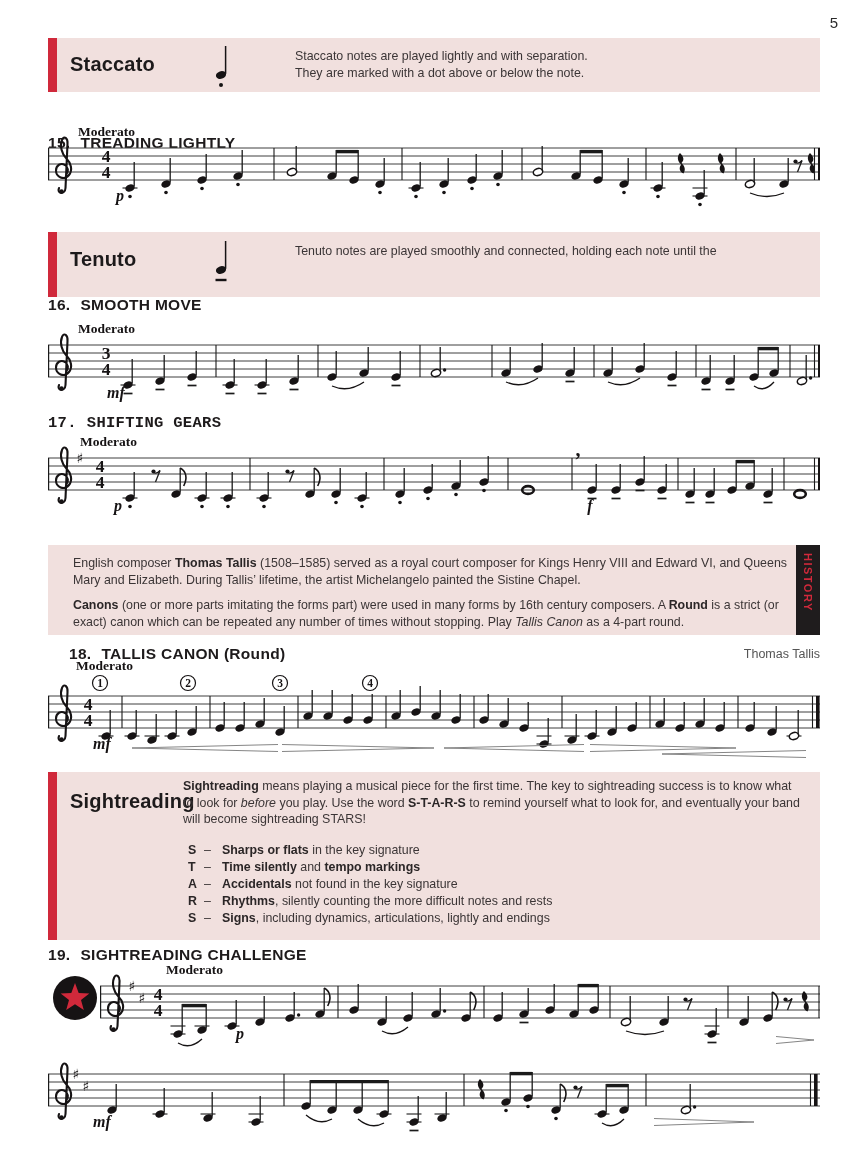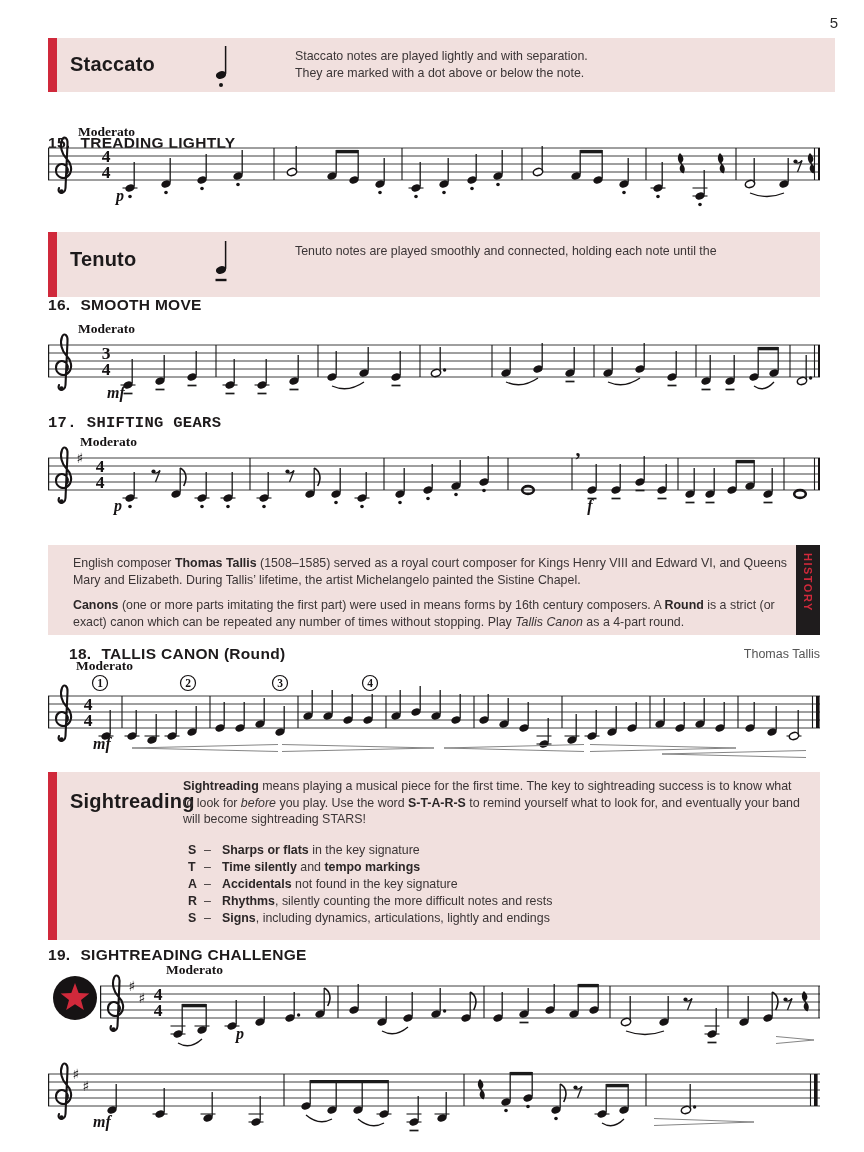--- a/index.html
+++ b/index.html
@@ -32,21 +32,21 @@
   .stars-row .dash{width:18px;}
   .starbadge{position:absolute;}
 </style>
 </head>
 <body>
 
 <div id="page">
 
   <div class="pagenum">5</div>
 
-  <section class="box" style="top:38px;height:54px;padding-left:15px;">
+  <section class="box" style="top:38px;height:54px;">
     <div class="redbar"></div>
     <h2 class="box-title" style="top:15px;">Staccato</h2>
     <svg class="note-icon" style="left:162px;top:4px;" width="30" height="50" viewBox="0 0 30 50">
       <ellipse cx="11" cy="33" rx="5.2" ry="3.8" transform="rotate(-18 11 33)" fill="#161314"></ellipse>
       <line x1="15.6" y1="31.8" x2="15.6" y2="4" stroke="#161314" stroke-width="1.5"></line>
       <circle cx="11" cy="43" r="2" fill="#161314"></circle>
     </svg>
     <div class="box-text" style="left:247px;top:10px;width:500px;">
       <div>Staccato notes are played lightly and with separation.</div>
       <div>They are marked with a dot above or below the note.</div>
@@ -374,21 +374,21 @@
         <line x1="715.5" y1="74.5" x2="724.5" y2="74.5" stroke-width="1.7" stroke="#1a1a1a"></line>
         <line x1="736" y1="30" x2="736" y2="62" stroke-width="1.1" stroke="#1a1a1a"></line>
         <ellipse cx="752" cy="66" rx="5.8" ry="3.9" fill="none" stroke="#161314" stroke-width="2.6"></ellipse>
         <line x1="766.5" y1="30" x2="766.5" y2="62" stroke-width="1.1" stroke="#1a1a1a"></line>
         <rect x="770" y="30" width="3.6" height="32" fill="#161314"></rect>
       </svg></div>
 
   <section class="box" style="top:545px;height:90px;">
     <div class="box-text rich" style="left:25px;top:10px;width:718px;">
       <p class="hist-p"><span>English composer </span><b>Thomas Tallis</b><span> (1508–1585) served as a royal court composer for Kings Henry VIII and Edward VI, and Queens Mary and Elizabeth.  During Tallis’ lifetime, the artist Michelangelo painted the Sistine Chapel.</span></p>
-      <p class="hist-p"><b>Canons</b><span> (one or more parts imitating the first part) were used in means forms by 16th century composers.  A </span><b>Round</b><span> is a strict (or exact) canon which can be repeated any number of times without stopping.  Play </span><i>Tallis Canon</i><span> as a 4-part round.</span></p>
+      <p class="hist-p"><b>Canons</b><span> (one or more parts imitating the forms part) were used in many forms by 16th century composers.  A </span><b>Round</b><span> is a strict (or exact) canon which can be repeated any number of times without stopping.  Play </span><i>Tallis Canon</i><span> as a 4-part round.</span></p>
     </div>
     <div class="histtab">
       <span>HISTORY</span>
     </div>
   </section>
 
   <h3 class="ex-head" style="left:44px;top:645px;margin-left:25px;">
     <span class="num">18.</span><span>TALLIS CANON (Round)</span>
   </h3>
   <div class="composer" style="top:647px;">Thomas Tallis</div>

